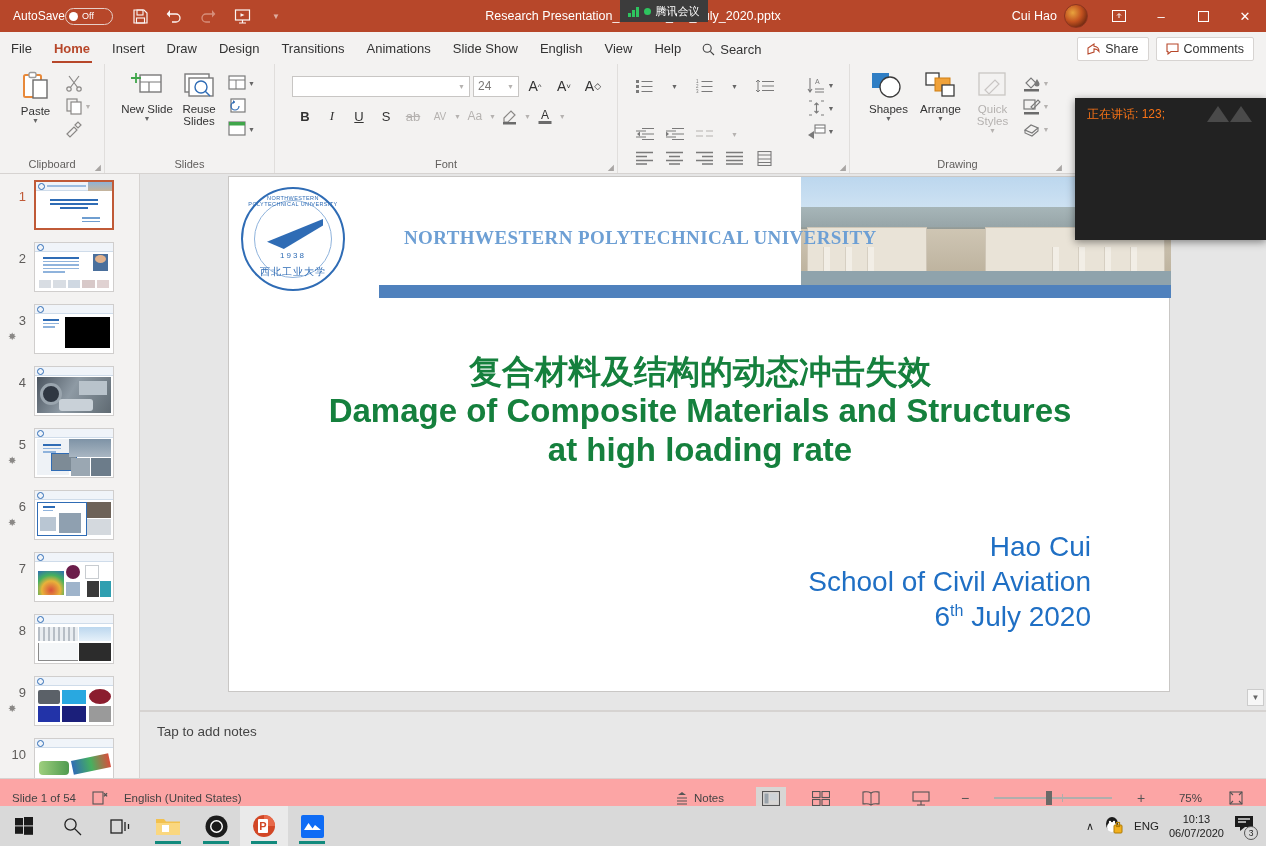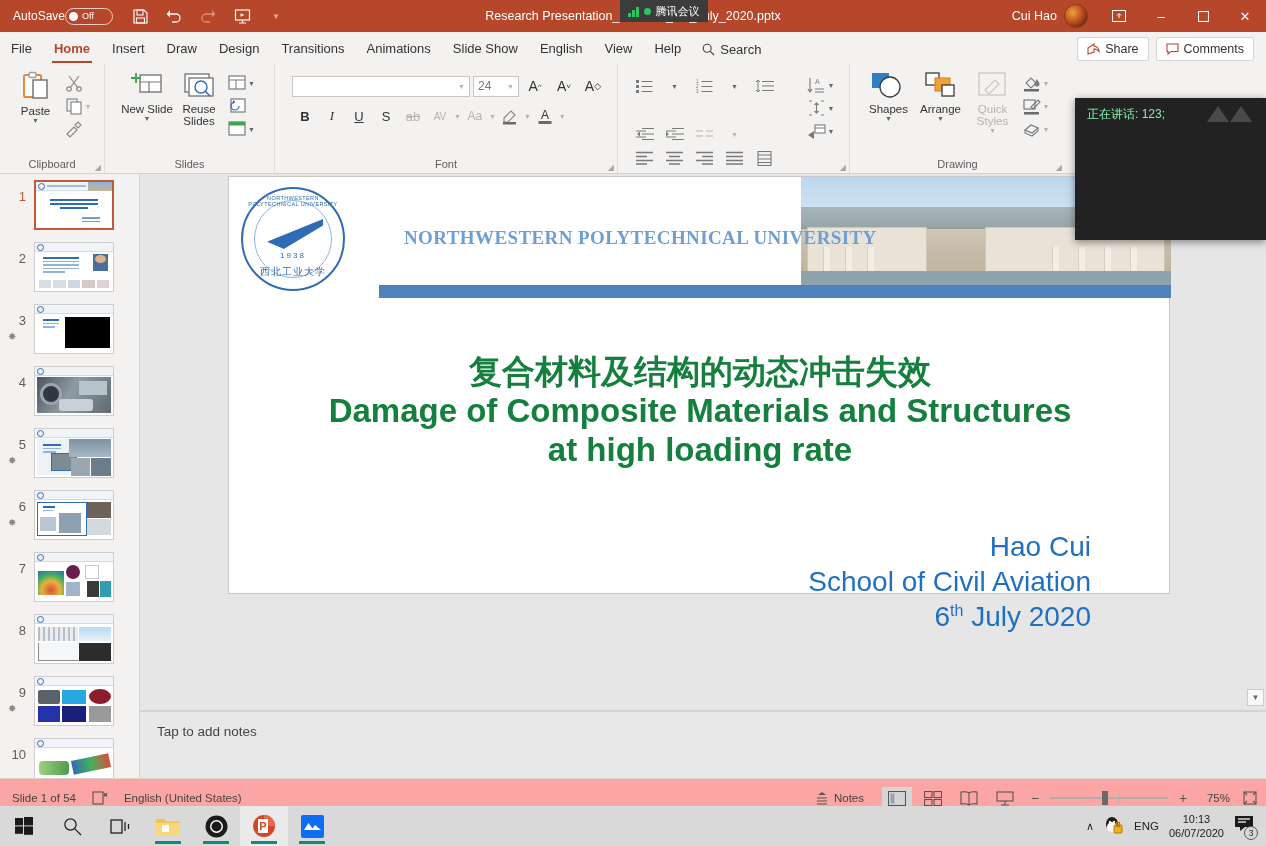--- a/index.html
+++ b/index.html
@@ -121,21 +121,21 @@
   .tb-logo { width: 7px; height: 7px; border-radius: 50%; border: 1px solid #2f6cb5; margin-left: 2px; }
   .tb-line { height: 1.5px; background: #8fb3dc; margin: 2px 4px; }
   .tb-line.sm { width: 50%; }
 
   
   .canvaswrap {
     position: absolute; left: 140px; top: 174px; width: 1126px; height: 537px;
     background: #e6e6e6; border-bottom: 1px solid #d6d3d1;
   }
   .slide {
-    position: absolute; left: 88px; top: 2px; width: 942px; height: 418px;
+    position: absolute; left: 88px; top: 2px; width: 942px; height: 516px;
     background: #fff; border: 1px solid #c9c7c5;
   }
   .slide-banner { position: absolute; left: 0; top: 0; width: 942px; height: 118px; }
   .banner-photo {
     position: absolute; right: 0; top: 0; width: 370px; height: 108px; overflow: hidden;
     background: linear-gradient(#bcd7ee 0%, #d8e8f5 46%, #cfc6b4 47%, #b9ae99 100%);
   }
   .bp-mtn { position: absolute; left: 0; top: 30px; width: 100%; height: 22px;
             background: linear-gradient(#9aa7a5, #7f8c8c); opacity: .75; }
   .bp-bldg { position: absolute; bottom: 0; height: 58px; background: #e9e3d7; border: 1px solid #cfc6b7; }
@@ -188,21 +188,21 @@
   }
   .notes-text { position: absolute; left: 17px; top: 12px; font-size: 13.5px; color: #444; }
 
   
   .statusbar {
     position: absolute; left: 0; top: 778px; width: 1266px; height: 39px;
     background: #fca5a5; border-top: 1px solid #d6d3d1;
     display: flex; align-items: center; font-size: 11.5px; color: #444;
   }
   .sb-left { display: flex; align-items: center; gap: 16px; padding-left: 12px; }
-  .sb-right { margin-left: auto; display: flex; align-items: center; gap: 6px; padding-right: 8px; }
+  .sb-right { margin-left: auto; display: flex; align-items: center; gap: 20px; padding-right: 22px; }
   .viewbtn { width: 30px; height: 22px; display: flex; align-items: center; justify-content: center; }
   .viewbtn.active { background: #d8d6d4; }
   .zoomtrack { position: relative; width: 118px; height: 14px; display: flex; align-items: center; }
   .zoomtrack .line { position: absolute; left: 0; right: 0; height: 2px; background: #b0aeac; }
   .zoomtrack .tick { position: absolute; left: 58%; width: 1px; height: 8px; background: #b0aeac; }
   .zoomtrack .knob { position: absolute; left: 44%; width: 6px; height: 14px; background: #6b6967; }
 
   
   .taskbar {
     position: absolute; left: 0; top: 806px; width: 1266px; height: 40px;
@@ -219,21 +219,21 @@
     background: #d9d9d9; border: 1px solid #555; font-size: 8.5px; color: #222;
     display: flex; align-items: center; justify-content: center;
   }
 
   
   .meeting {
     position: absolute; left: 1075px; top: 98px; width: 191px; height: 142px;
     background: #222; box-shadow: 0 2px 8px rgba(0,0,0,.45);
   }
   .meeting-head { height: 32px; display: flex; align-items: center; position: relative; }
-  .meeting-speak { margin-left: 12px; font-size: 12px; color: #86efac; }
+  .meeting-speak { margin-left: 12px; font-size: 12px; color: #f97316; }
   .meeting-logo { position: absolute; right: 14px; top: 8px; display: flex; gap: 1px; }
   .meeting-logo i { display: block; width: 0; height: 0; border-left: 11px solid transparent;
                     border-right: 11px solid transparent; border-bottom: 16px solid #4a4a4a; }
   .meeting-video {
     position: absolute; left: 0; top: 32px; width: 191px; height: 110px; overflow: hidden;
     background: linear-gradient(#cfd2d0 0%, #bfc3c1 30%, #9aa09d 100%);
   }
   .mv-ceil { position: absolute; left: 0; top: 0; width: 100%; height: 30px;
              background: linear-gradient(#e7e6e1, #d2d0c9); }
   .mv-glow { position: absolute; left: 108px; top: -12px; width: 70px; height: 40px;

